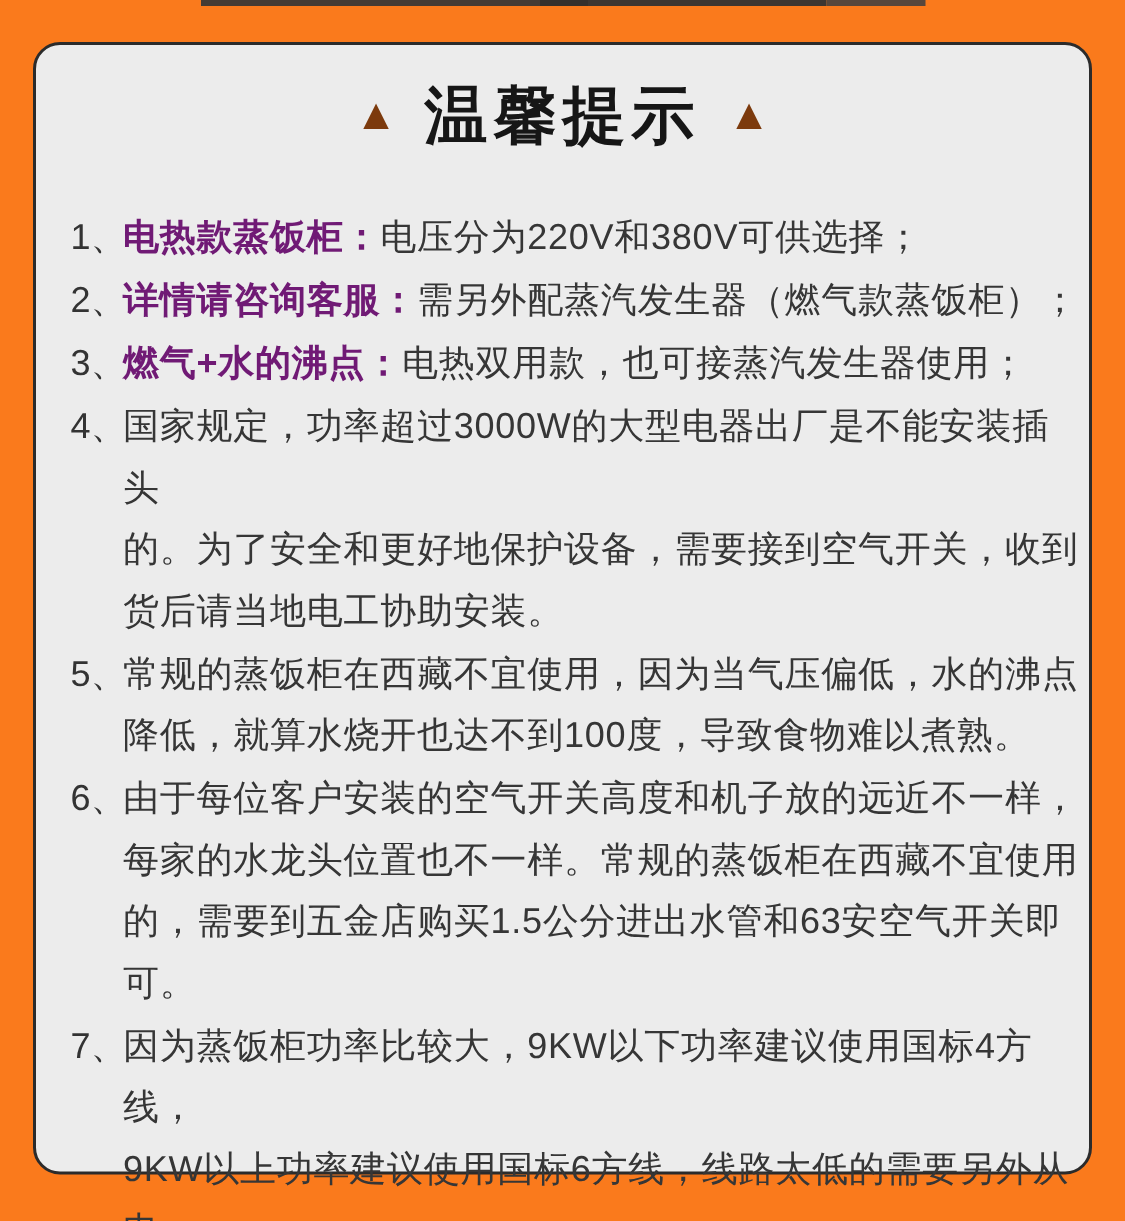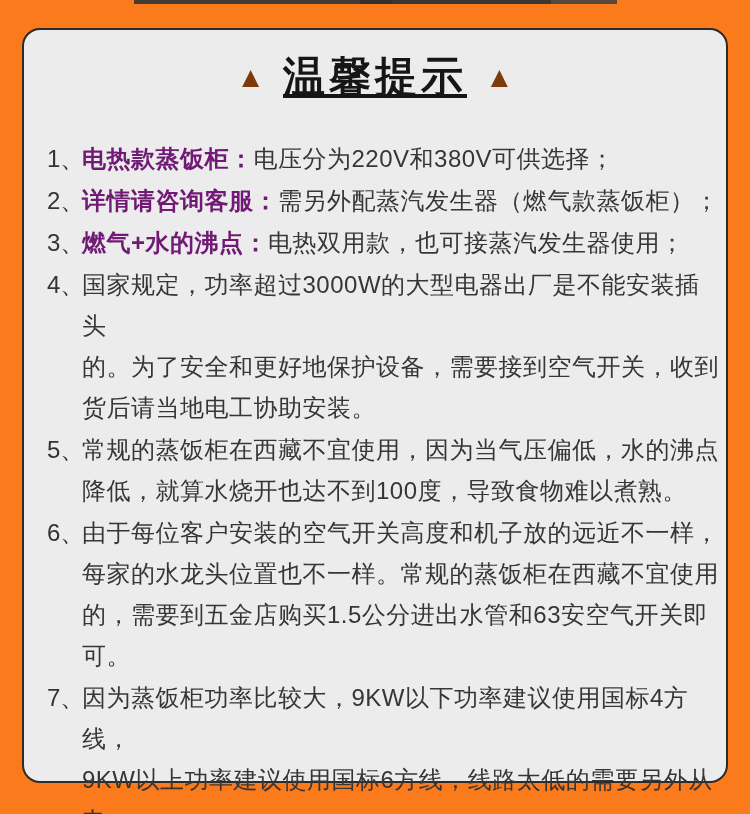--- a/index.html
+++ b/index.html
@@ -19,21 +19,21 @@
     position:absolute;left:22px;top:28px;width:706px;height:755px;
     box-sizing:border-box;
     background:#ECECEC;border:2px solid #2B2B2B;border-radius:18px;
   }
   .header{
     margin-top:24px;height:46px;line-height:46px;
     display:flex;align-items:center;justify-content:center;gap:18px;
   }
   .tri{font-size:29px;line-height:46px;color:#7C3A0D;}
   .title{
-    font-size:42px;font-weight:bold;color:#161616;letter-spacing:4px;text-decoration:underline;
+    font-size:42px;font-weight:bold;color:#161616;letter-spacing:4px;
   }
   .tips-list{margin:38px 6px 0 23px;}
   .tip{
     display:flex;align-items:flex-start;
     font-size:24px;line-height:41px;color:#363636;margin-bottom:1px;
   }
   .tip .num{flex:0 0 35px;min-width:35px;color:#333333;}
   .tip .body{flex:1;white-space:pre-line;letter-spacing:0.5px;}
   .tip .label{font-weight:bold;color:#701a75;}
 </style>

